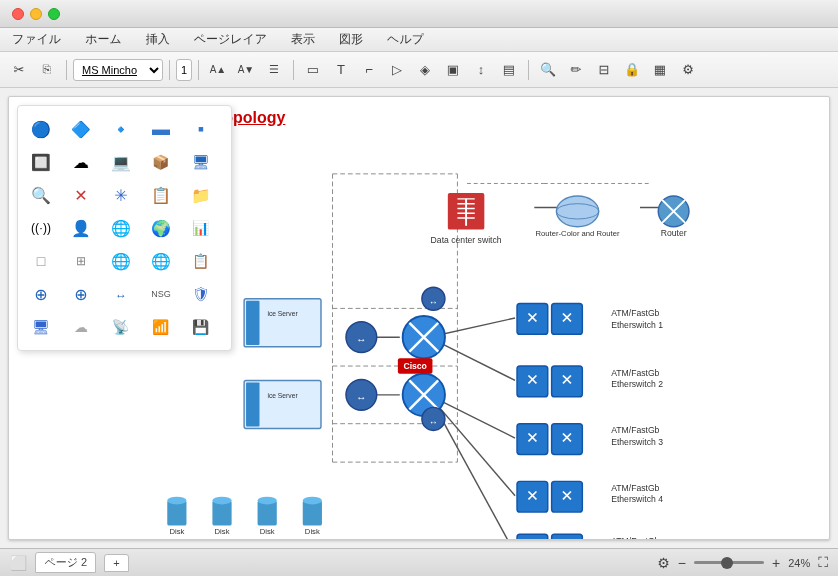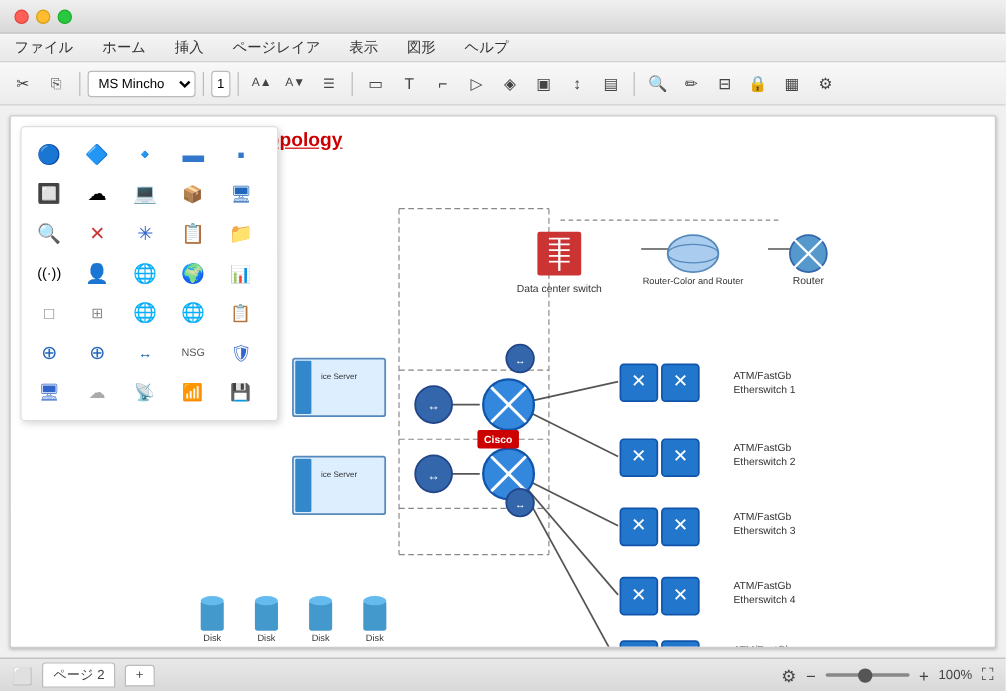--- a/index.html
+++ b/index.html
@@ -49,21 +49,21 @@
       gap: 2px;
     }
     .tb-sep { width: 1px; height: 20px; background: #bbb; margin: 0 4px; }
     .tb-btn {
       width: 26px; height: 26px;
       display: flex; align-items: center; justify-content: center;
       border-radius: 3px; cursor: pointer; font-size: 13px; color: #444;
     }
     .tb-font-select {
       height: 22px; font-size: 11px; border: 1px solid #bbb; border-radius: 3px;
-      background: white; padding: 0 4px; width: 90px;
+      background: white; padding: 0 4px; width: 90px; text-decoration: underline;
     }
     .tb-font-size {
       height: 22px; font-size: 11px; border: 1px solid #bbb; border-radius: 3px;
       background: white; padding: 0 4px; width: 16px; text-align: center;
     }
 
     
     .main-content {
       display: flex;
       height: calc(576px - 28px - 24px - 36px - 28px);
@@ -401,15 +401,15 @@
   <span style="font-size:14px;">⬜</span>
   <div class="page-tab">
     <span>ページ 2</span>
   </div>
   <div class="page-tab">+</div>
   <div style="flex:1"></div>
   <span style="font-size:14px;">⚙</span>
   <span style="font-size:14px; cursor:pointer;">−</span>
   <input type="range" class="zoom-slider" min="10" max="200" value="100" style="">
   <span style="font-size:14px; cursor:pointer;">+</span>
-  <span>100%</span>
+  <span>24%</span>
   <span style="font-size:14px; cursor:pointer;">⛶</span>
 </div>
 
 </body></html>

